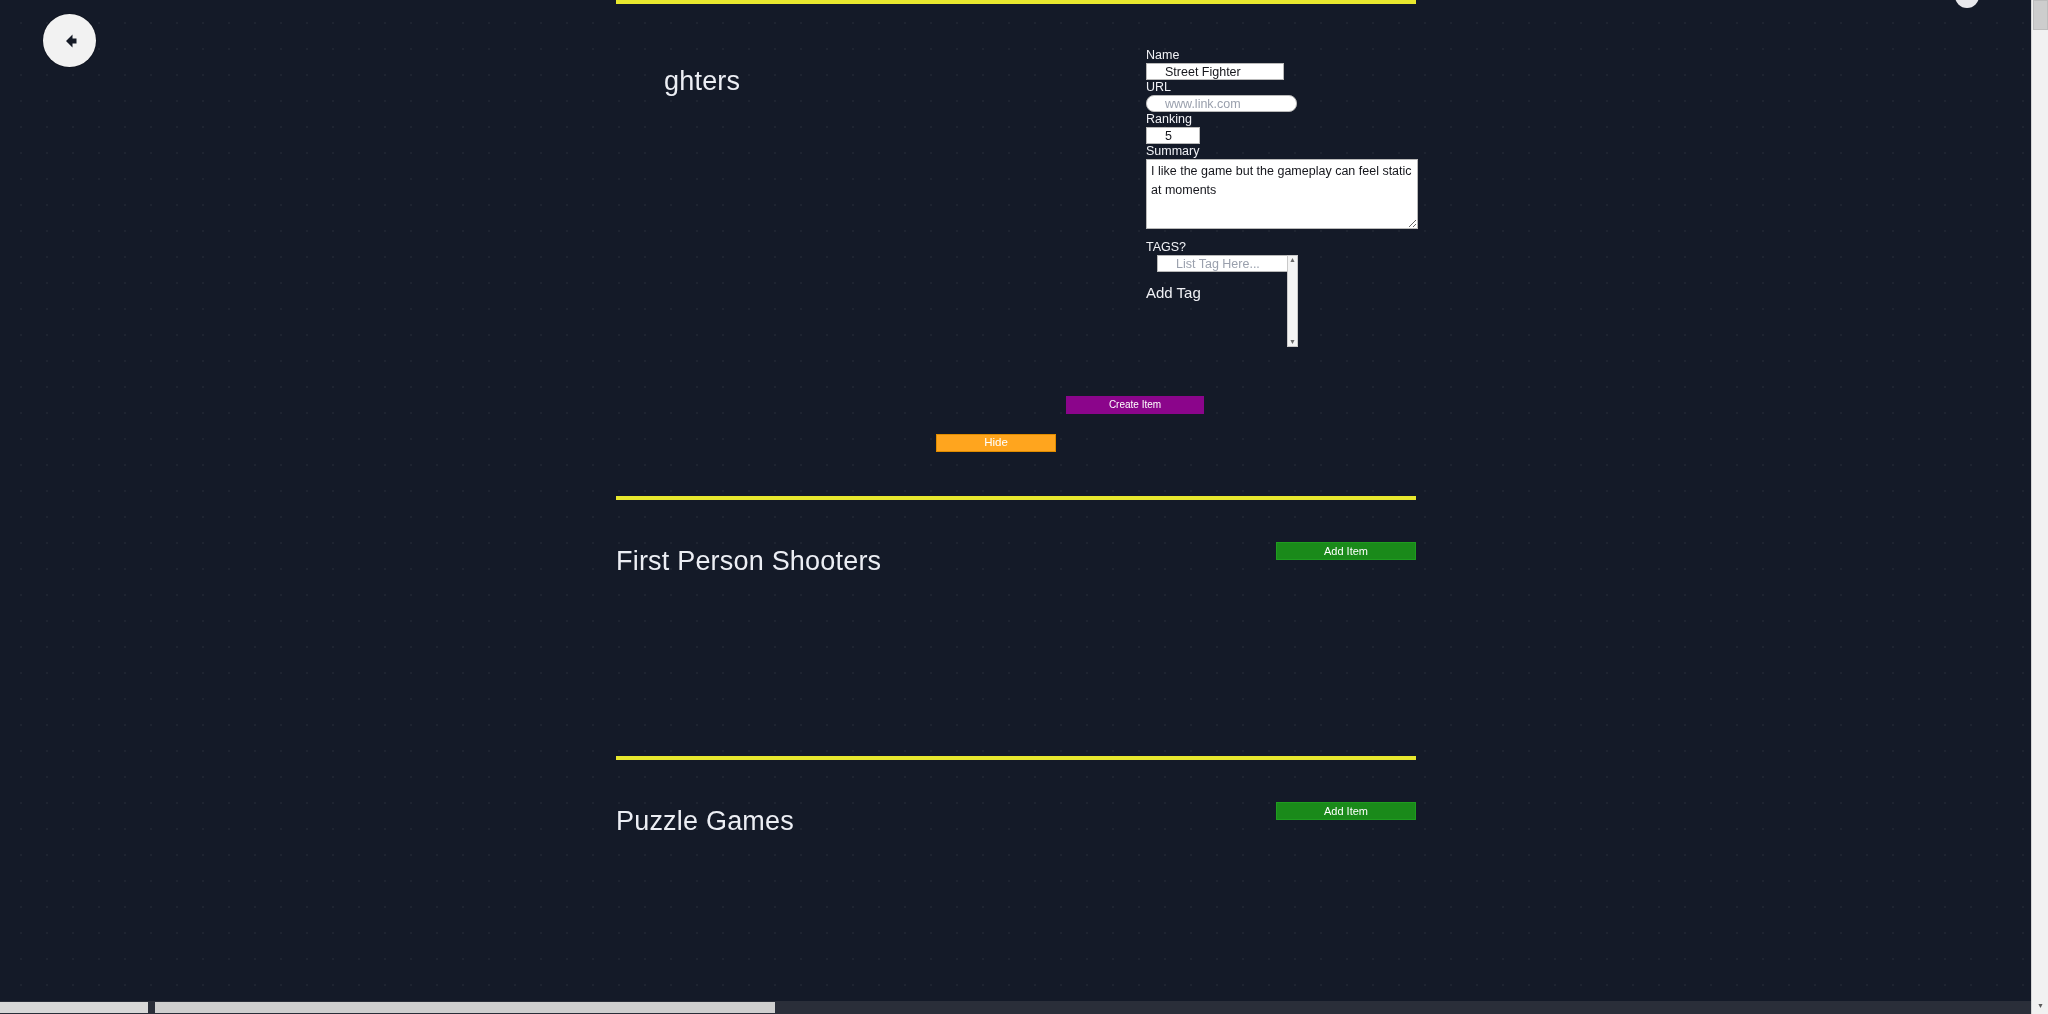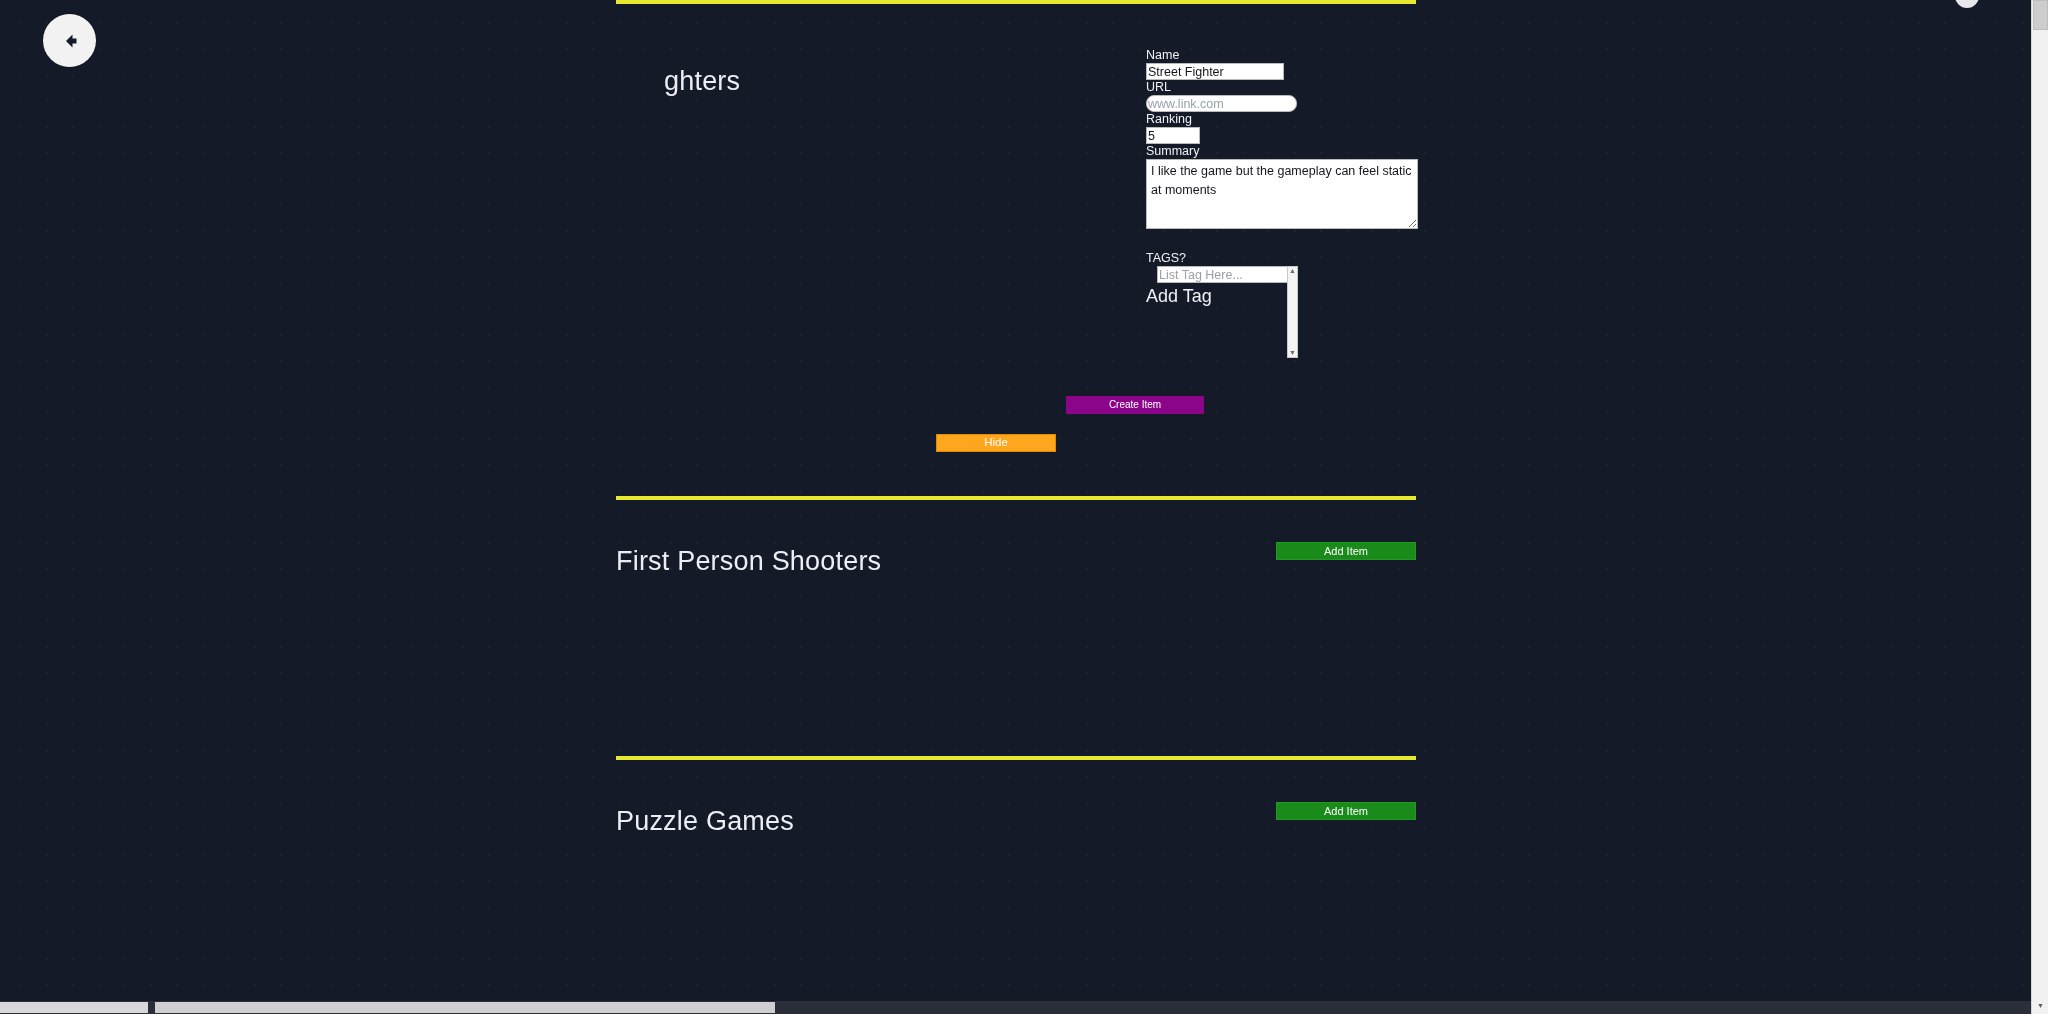--- a/index.html
+++ b/index.html
@@ -123,21 +123,21 @@
     margin: 0;
   }
 
   .form-input {
     display: block;
     background: #ffffff;
     border: 1px solid #b9b9b9;
     color: #15161c;
     font-family: "Liberation Sans", sans-serif;
     font-size: 12.5px;
-    padding: 1px 1px;
+    padding: 1px 18px;
     height: 17px;
     outline: none;
   }
   .form-input::placeholder { color: #9aa0ad; }
 
   .input-name { width: 138px; }
   .input-url  { width: 151px; border-radius: 8px; }
   .input-rank { width: 54px; }
 
   .form-summary {
@@ -149,37 +149,37 @@
     color: #15161c;
     font-family: "Liberation Sans", sans-serif;
     font-size: 12.5px;
     line-height: 19px;
     padding: 2px 4px;
     resize: both;
     outline: none;
     overflow: hidden;
   }
 
-  .tags-label { margin-top: 22px; }
+  .tags-label { margin-top: 11px; }
 
   .tags-wrap {
     position: relative;
     width: 150px;
   }
   .input-tag { width: 138px; margin-left: 11px; }
 
   .add-tag-btn {
     display: block;
     background: none;
     border: none;
     color: #f0f1f5;
     font-family: "Liberation Sans", sans-serif;
-    font-size: 18px;
+    font-size: 15px;
     padding: 0;
-    margin-top: 3px;
+    margin-top: 12px;
     cursor: pointer;
     text-align: left;
   }
 
   
   .tag-scroll {
     position: absolute;
     left: 141px; top: 0;
     width: 11px;
     height: 92px;

